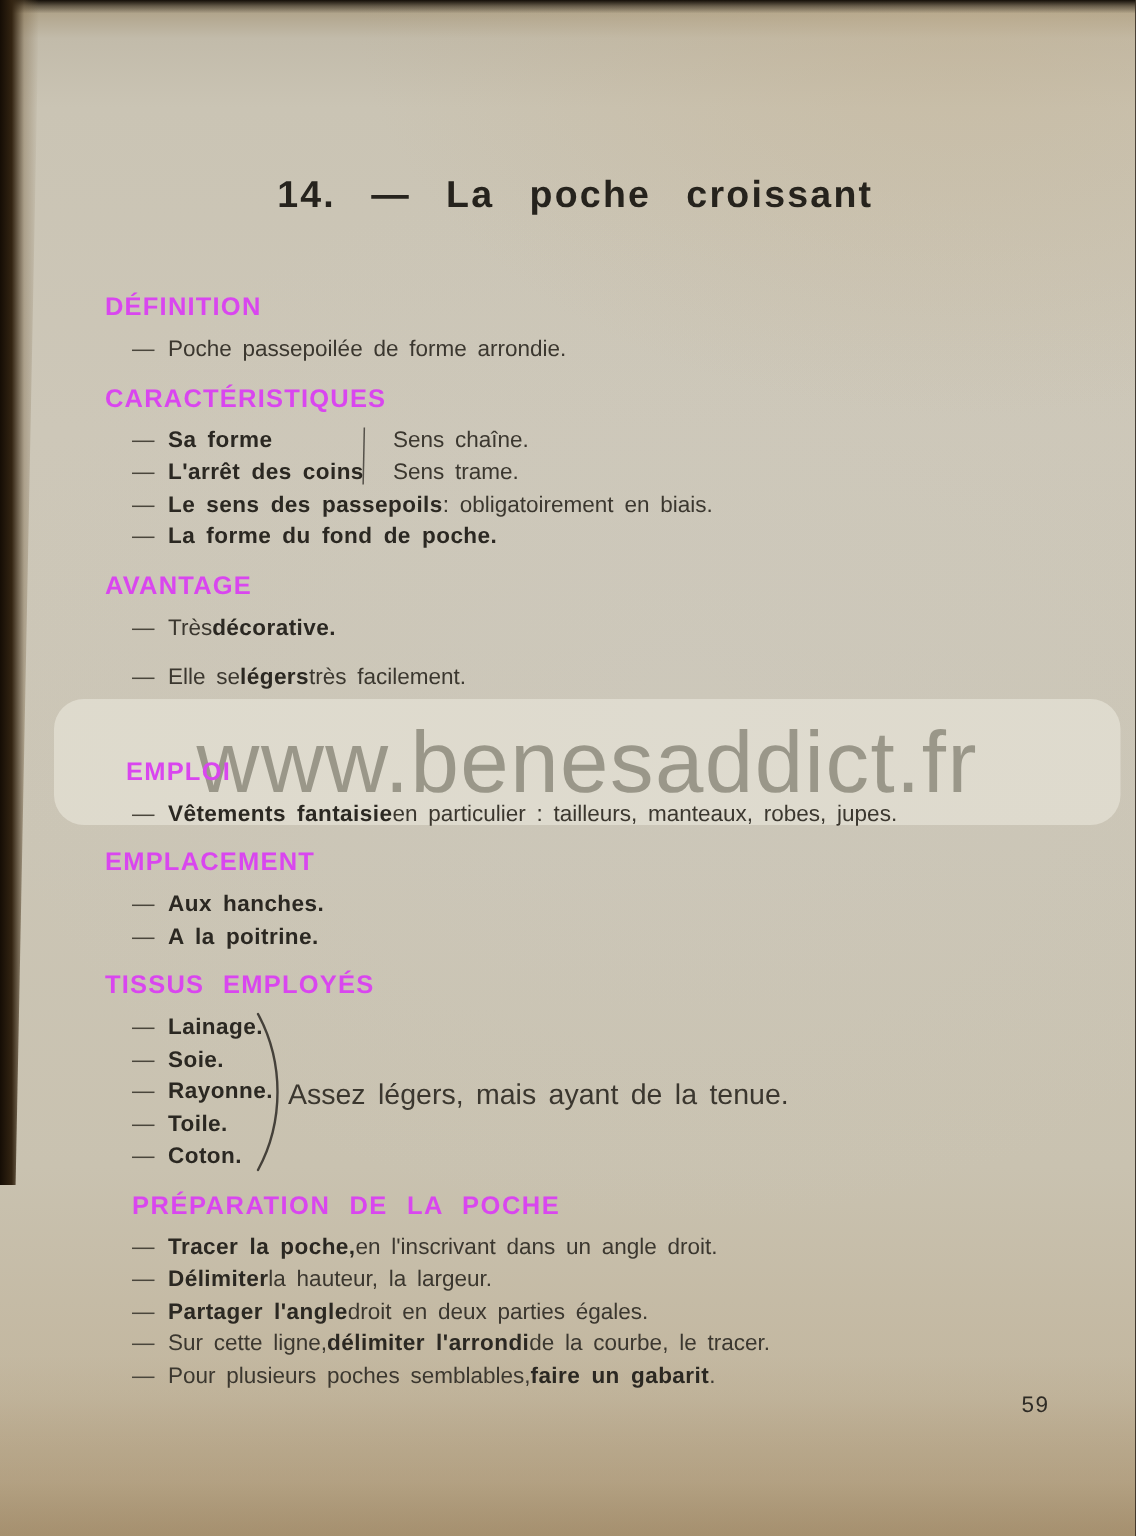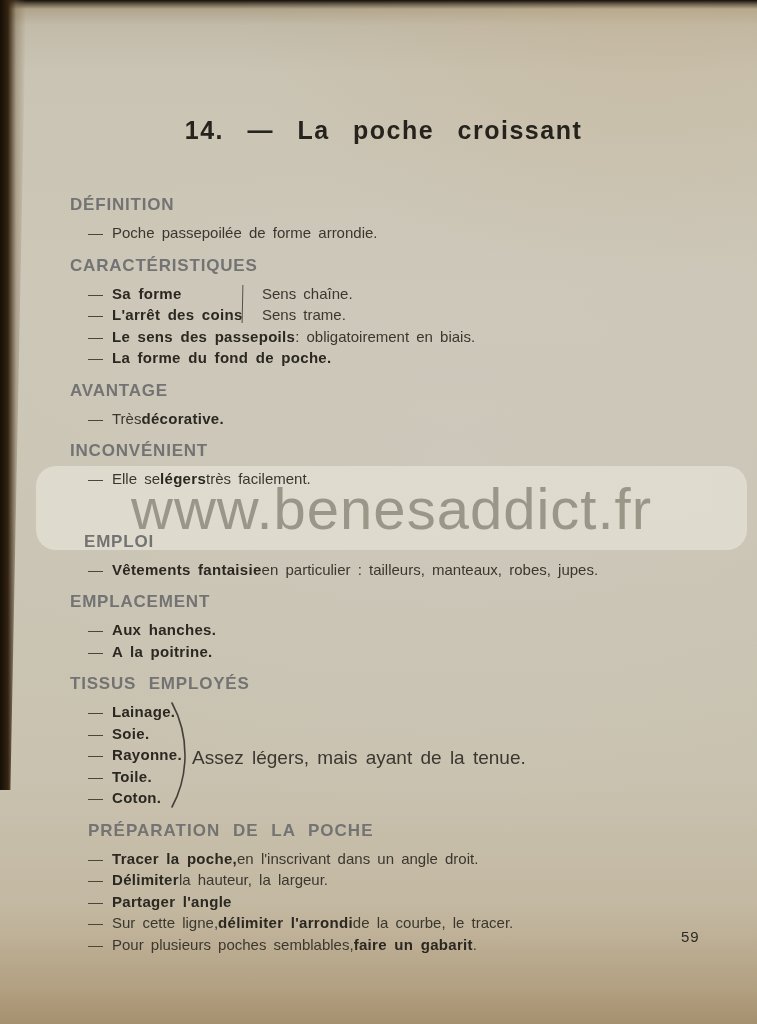--- a/index.html
+++ b/index.html
@@ -36,21 +36,21 @@
   
   .content{position:absolute;left:0;top:0;right:0;z-index:4;}
   .title{
     margin:116px 40px 0 50px;text-align:center;
     font-size:25px;font-weight:bold;color:#26231d;
     letter-spacing:1.5px;word-spacing:15px;
   }
   .sections{margin-top:50px;padding:0 40px 0 70px;}
   .section{margin-top:12px;}
   .section .heading{
-    font-size:17px;font-weight:bold;color:#737373;
+    font-size:17px;font-weight:bold;color:#d946ef;
     letter-spacing:.8px;word-spacing:7px;line-height:20px;margin-bottom:7px;
   }
   
   .section:nth-child(5) .heading{padding-left:14px;margin-top:42px;}
   .section:nth-child(8){}
   .section:nth-child(8) .heading{padding-left:18px;letter-spacing:1px;}
   .bullet{display:flex;align-items:baseline;line-height:21.5px;font-size:15px;color:#3b372f;word-spacing:3px;}
   .bullet .dash{flex:0 0 auto;margin-left:18px;width:24px;color:#4a463c;}
   .bullet .b{font-weight:bold;color:#2b2822;letter-spacing:.3px;}
   
@@ -116,21 +116,20 @@
       </div>
       <div class="section">
         <div class="heading">AVANTAGE</div>
         <div class="bullet">
           <span class="dash">—</span>
           <span>Très </span>
           <span class="b">décorative.</span>
         </div>
       </div>
       <div class="section">
-        <div class="heading">INCONVÉNIENT</div>
         <div class="bullet">
           <span class="dash">—</span>
           <span>Elle se </span>
           <span class="b">légers</span>
           <span> très facilement.</span>
         </div>
       </div>
       <div class="section">
         <div class="heading">EMPLOI</div>
         <div class="bullet">
@@ -187,20 +186,21 @@
           <span> en l'inscrivant dans un angle droit.</span>
         </div>
         <div class="bullet">
           <span class="dash">—</span>
           <span class="b">Délimiter</span>
           <span> la hauteur, la largeur.</span>
         </div>
         <div class="bullet">
           <span class="dash">—</span>
           <span class="b">Partager l'angle</span>
+          <span> droit en deux parties égales.</span>
         </div>
         <div class="bullet">
           <span class="dash">—</span>
           <span>Sur cette ligne, </span>
           <span class="b">délimiter l'arrondi</span>
           <span> de la courbe, le tracer.</span>
         </div>
         <div class="bullet">
           <span class="dash">—</span>
           <span>Pour plusieurs poches semblables, </span>

